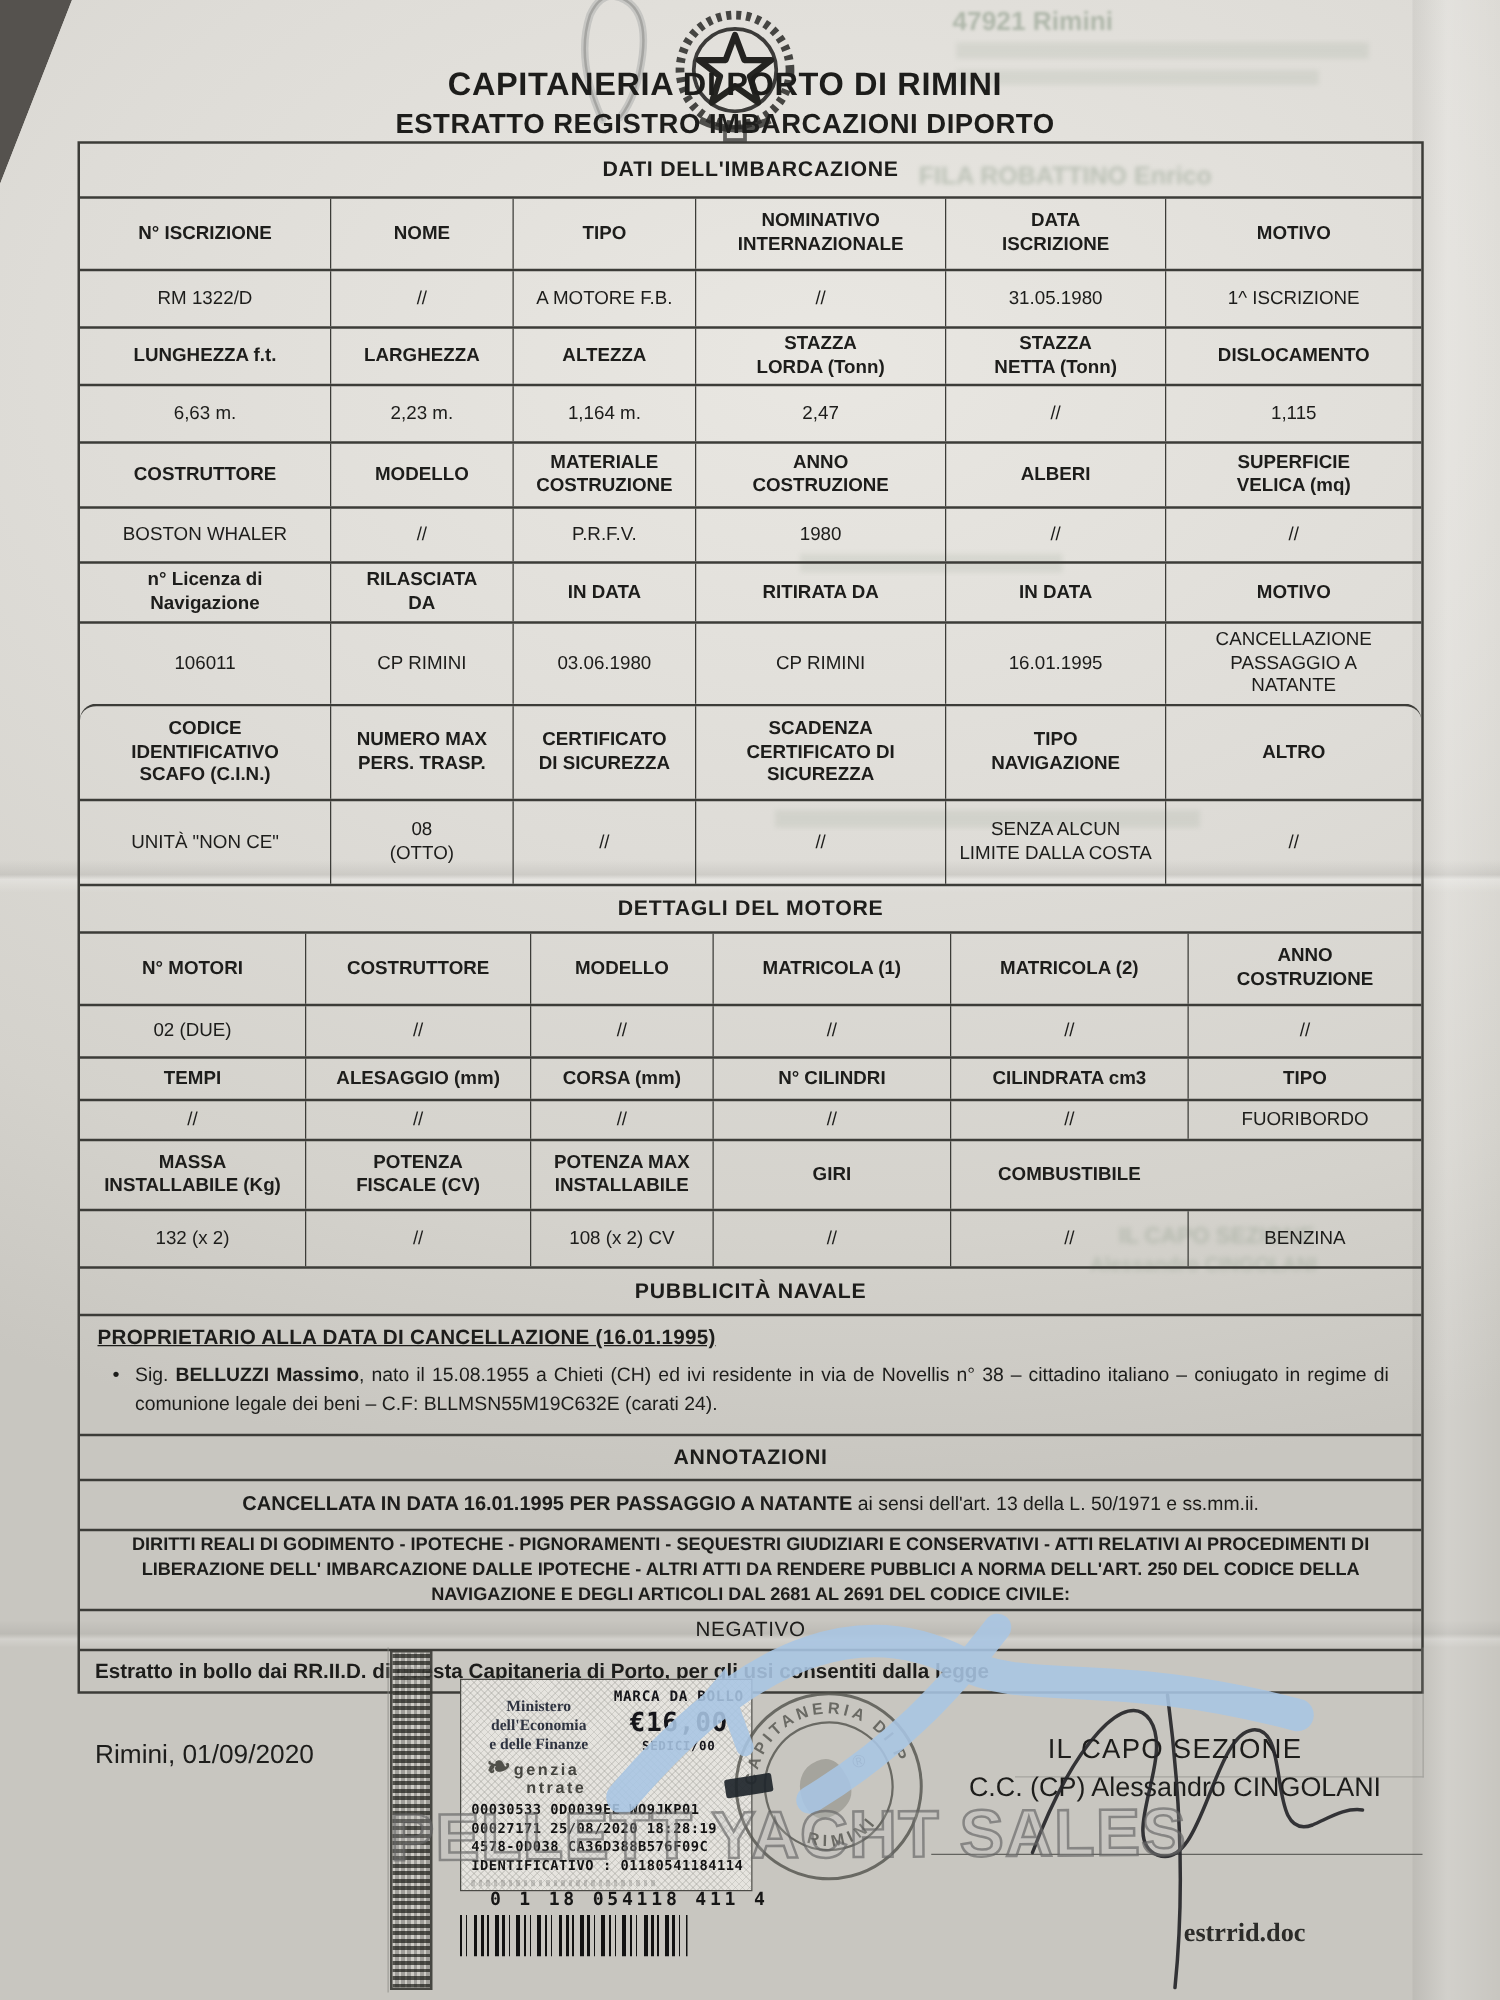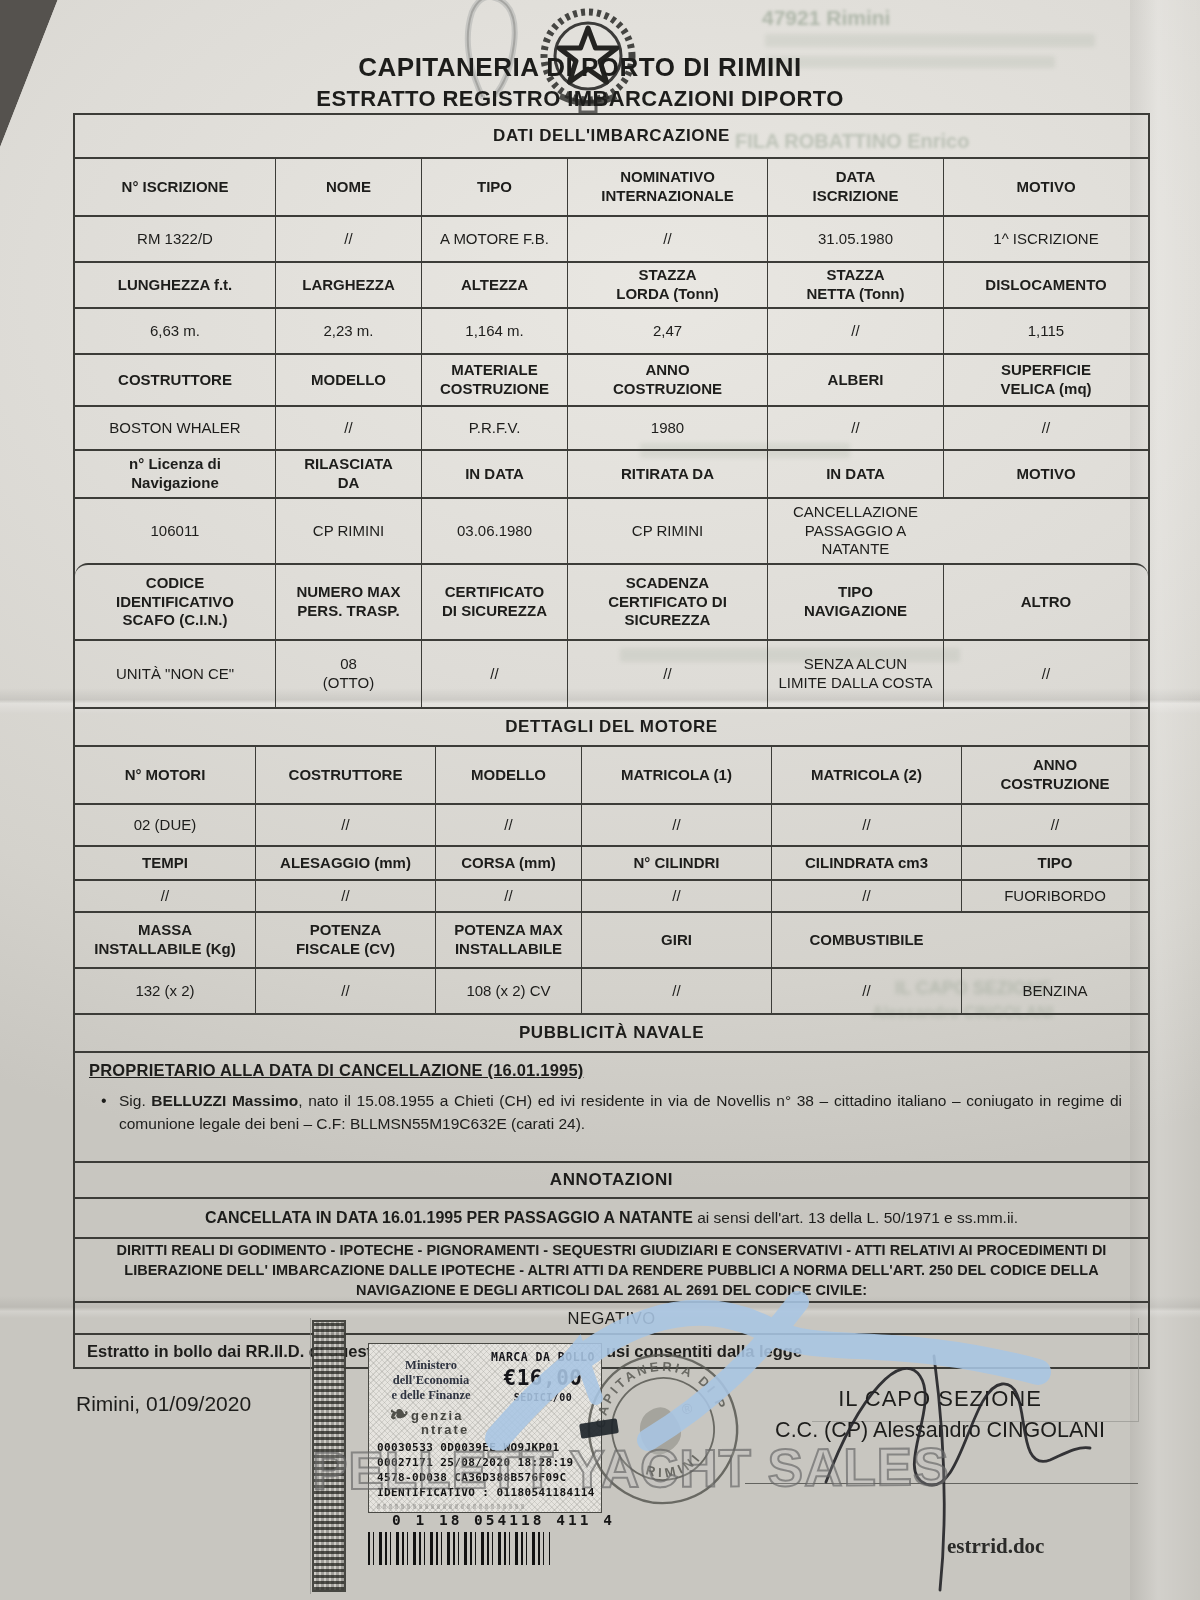--- a/index.html
+++ b/index.html
@@ -28,21 +28,21 @@
   .crease.c3{top:0px;left:1130px;width:70px;height:1600px;background:linear-gradient(90deg,rgba(0,0,0,.05),rgba(255,255,255,.18) 40%,rgba(0,0,0,0));}
 
   
   #emblem{position:absolute;left:540px;top:-2px;filter:blur(.3px);opacity:.92;}
   #paperclip{position:absolute;left:452px;top:-8px;}
   .title1{position:absolute;left:0;top:52px;width:1160px;text-align:center;font-size:26px;font-weight:bold;letter-spacing:.5px;}
   .title2{position:absolute;left:0;top:86px;width:1160px;text-align:center;font-size:22px;font-weight:bold;letter-spacing:.4px;}
 
   
   #doc-table{
-    position:absolute;left:73px;top:113px;width:1077px;
+    position:absolute;left:62px;top:113px;width:1077px;
     border:2px solid var(--ln);box-sizing:border-box;
     background:transparent;
   }
   .sect{display:flex;align-items:center;justify-content:center;font-weight:bold;font-size:17px;letter-spacing:.6px;border-top:2px solid var(--ln);}
   #doc-table > .sect:first-child{border-top:none;}
   .trow{display:grid;border-top:2px solid var(--ln);}
   .cols-a{grid-template-columns:200px 146px 146px 200px 176px 205px;}
   .cols-b{grid-template-columns:180px 180px 146px 190px 190px 187px;}
   .cell{
     display:flex;align-items:center;justify-content:center;text-align:center;
@@ -226,20 +226,21 @@
         <div class="cell">IN DATA</div>
         <div class="cell">RITIRATA DA</div>
         <div class="cell">IN DATA</div>
         <div class="cell">MOTIVO</div>
       </div>
       <div class="trow cols-a tval" style="height: 64px;">
         <div class="cell">106011</div>
         <div class="cell">CP RIMINI</div>
         <div class="cell">03.06.1980</div>
         <div class="cell">CP RIMINI</div>
+        <div class="cell">16.01.1995</div>
         <div class="cell">CANCELLAZIONE
 PASSAGGIO A
 NATANTE</div>
       </div>
       <div class="trow cols-a thead" style="height: 74px; border-radius: 13px;">
         <div class="cell">CODICE
 IDENTIFICATIVO
 SCAFO (C.I.N.)</div>
         <div class="cell">NUMERO MAX
 PERS. TRASP.</div>
@@ -311,21 +312,21 @@
       <div class="trow cols-b tval" style="height: 44px;">
         <div class="cell">132 (x 2)</div>
         <div class="cell">//</div>
         <div class="cell">108 (x 2) CV</div>
         <div class="cell">//</div>
         <div class="cell">//</div>
         <div class="cell">BENZINA</div>
       </div>
     </div>
   <div class="sect" style="height:36px">PUBBLICITÀ NAVALE</div>
-  <div class="prop-row" style="height:110px">
+  <div class="prop-row" style="height:96px">
     <div class="prop-head">PROPRIETARIO ALLA DATA DI CANCELLAZIONE (16.01.1995)</div>
     <div class="prop-body"><span>Sig. </span><b>BELLUZZI Massimo</b><span>, nato il 15.08.1955 a Chieti (CH) ed ivi residente in via de Novellis n° 38 – cittadino italiano – coniugato in regime di comunione legale dei beni – C.F: BLLMSN55M19C632E (carati 24).</span></div>
   </div>
   <div class="sect" style="height:34px">ANNOTAZIONI</div>
   <div class="cancellata" style="height:38px">
       <span><b>CANCELLATA IN DATA 16.01.1995 PER PASSAGGIO A NATANTE</b><span> ai sensi dell'art. 13 della L. 50/1971 e ss.mm.ii.</span></span>
     </div>
   <div class="diritti" style="height:64px">DIRITTI REALI DI GODIMENTO - IPOTECHE - PIGNORAMENTI - SEQUESTRI GIUDIZIARI E CONSERVATIVI - ATTI RELATIVI AI PROCEDIMENTI DI LIBERAZIONE DELL' IMBARCAZIONE DALLE IPOTECHE - ALTRI ATTI DA RENDERE PUBBLICI A NORMA DELL'ART. 250 DEL CODICE DELLA NAVIGAZIONE E DEGLI ARTICOLI DAL 2681 AL 2691 DEL CODICE CIVILE:</div>
   <div class="negativo" style="height:30px">NEGATIVO</div>
   <div class="estratto" style="height:34px">Estratto in bollo dai RR.II.D. di questa Capitaneria di Porto, per gli usi consentiti dalla legge</div>

